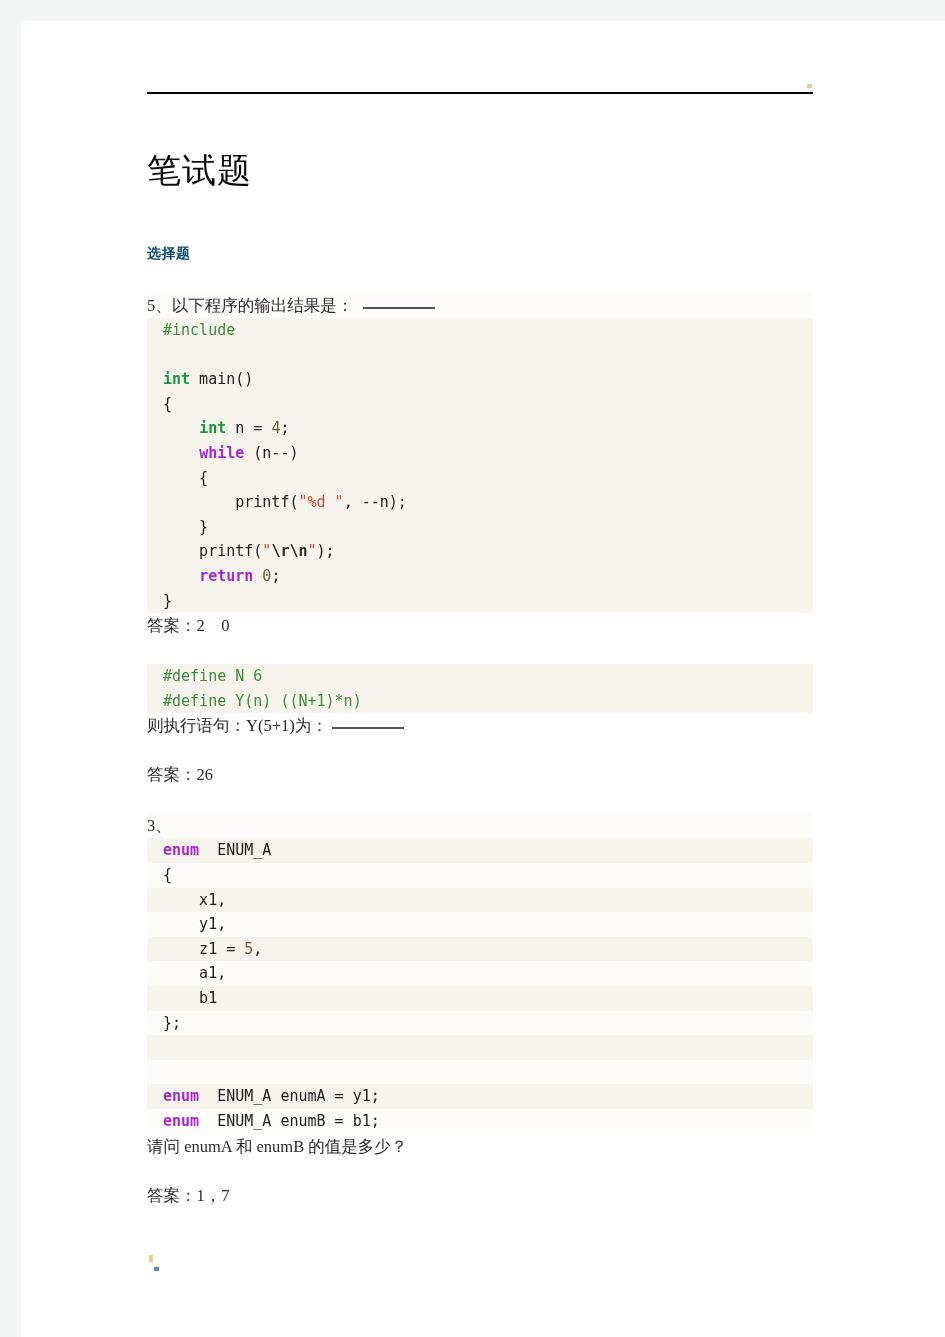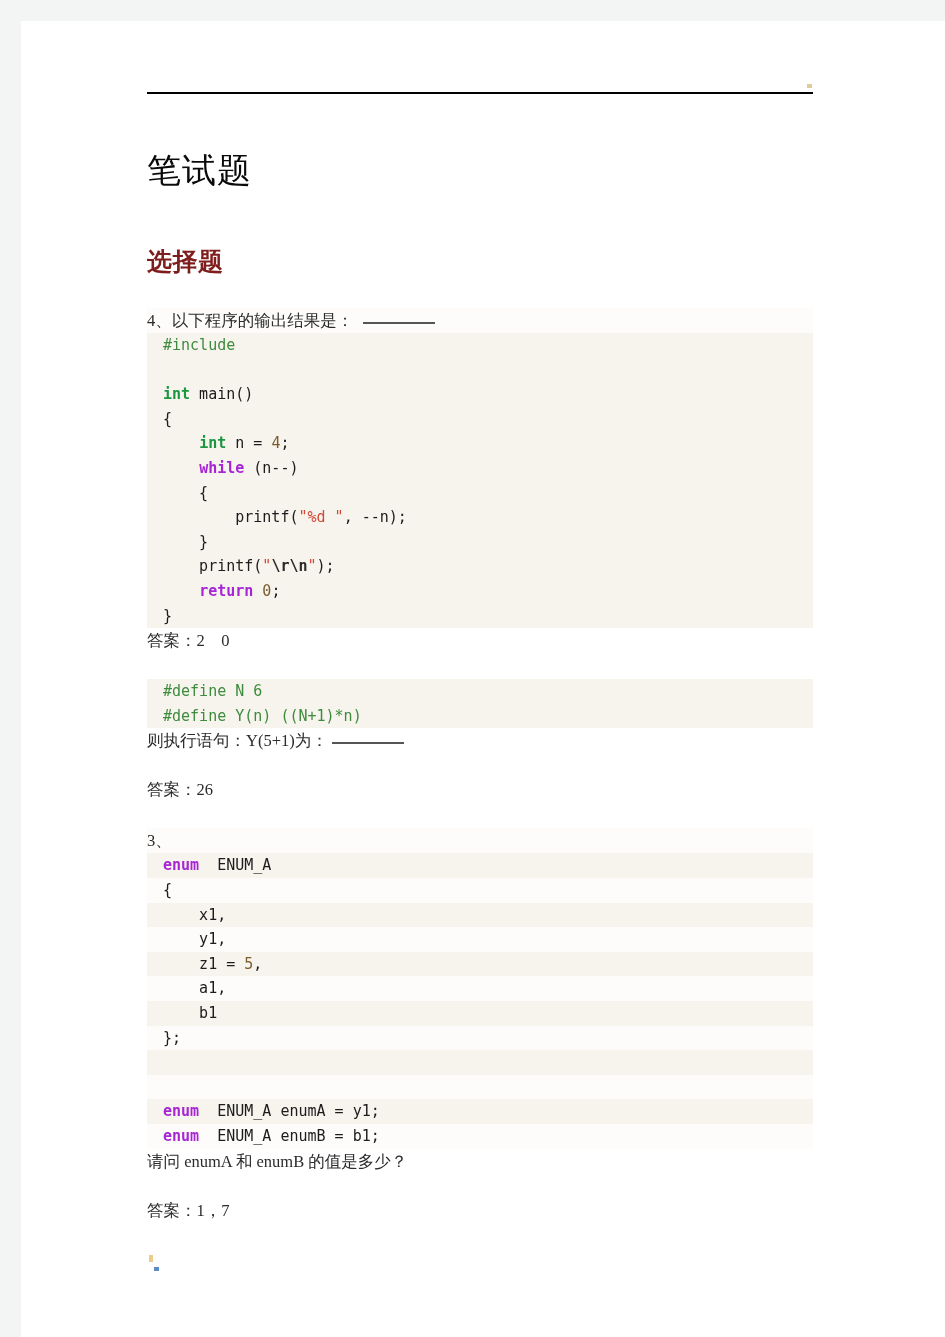--- a/index.html
+++ b/index.html
@@ -65,23 +65,23 @@
     font-weight: 400;
     color: #0a0a0a;
     line-height: 1.15;
     margin: 0;
     padding: 38px 0 0 0;
     letter-spacing: 1px;
   }
 
   .section-title {
     font-family: "DejaVu Sans", "Liberation Sans", sans-serif;
-    font-size: 25px;
+    font-size: 14px;
     font-weight: 700;
-    color: #7f1d1d;
+    color: #0c4a6e;
     margin: 0;
     padding: 52px 0 0 0;
     letter-spacing: .5px;
   }
 
   
   .prompt {
     font-family: "Liberation Serif", "DejaVu Serif", serif;
     font-size: 16.5px;
     color: #2b2b2b;
@@ -181,21 +181,21 @@
   <div id="content">
 
     <h1 class="doc-title">笔试题</h1>
 
     <h2 class="section-title">选择题</h2>
 
     <div class="gap-lg"></div>
 
     <div>
       <div class="prompt">
-        <span>4、以下程序的输出结果是：</span><span class="blank"></span>
+        <span>5、以下程序的输出结果是：</span><span class="blank"></span>
       </div>
       <div class="code-block"><span class="ln"><span class="k-pre">#include</span></span><span class="ln">&nbsp;</span><span class="ln"><span class="k-type">int</span><span class="k-plain"> main()</span></span><span class="ln"><span class="k-plain">{</span></span><span class="ln"><span class="k-plain">    </span><span class="k-type">int</span><span class="k-plain"> n = </span><span class="k-num">4</span><span class="k-plain">;</span></span><span class="ln"><span class="k-plain">    </span><span class="k-kw">while</span><span class="k-plain"> (n--)</span></span><span class="ln"><span class="k-plain">    {</span></span><span class="ln"><span class="k-plain">        printf(</span><span class="k-str">"%d "</span><span class="k-plain">, --n);</span></span><span class="ln"><span class="k-plain">    }</span></span><span class="ln"><span class="k-plain">    printf(</span><span class="k-str">"</span><span class="k-esc">\r\n</span><span class="k-str">"</span><span class="k-plain">);</span></span><span class="ln"><span class="k-plain">    </span><span class="k-kw">return</span><span class="k-plain"> </span><span class="k-num">0</span><span class="k-plain">;</span></span><span class="ln"><span class="k-plain">}</span></span></div>
       <div class="answer">答案：2　0</div>
     </div>
 
     <div class="gap-md"></div>
 
     <div>
       <div class="code-block"><span class="ln"><span class="k-pre">#define N 6</span></span><span class="ln"><span class="k-pre">#define Y(n) ((N+1)*n)</span></span></div>
       <div class="prompt no-bg">

